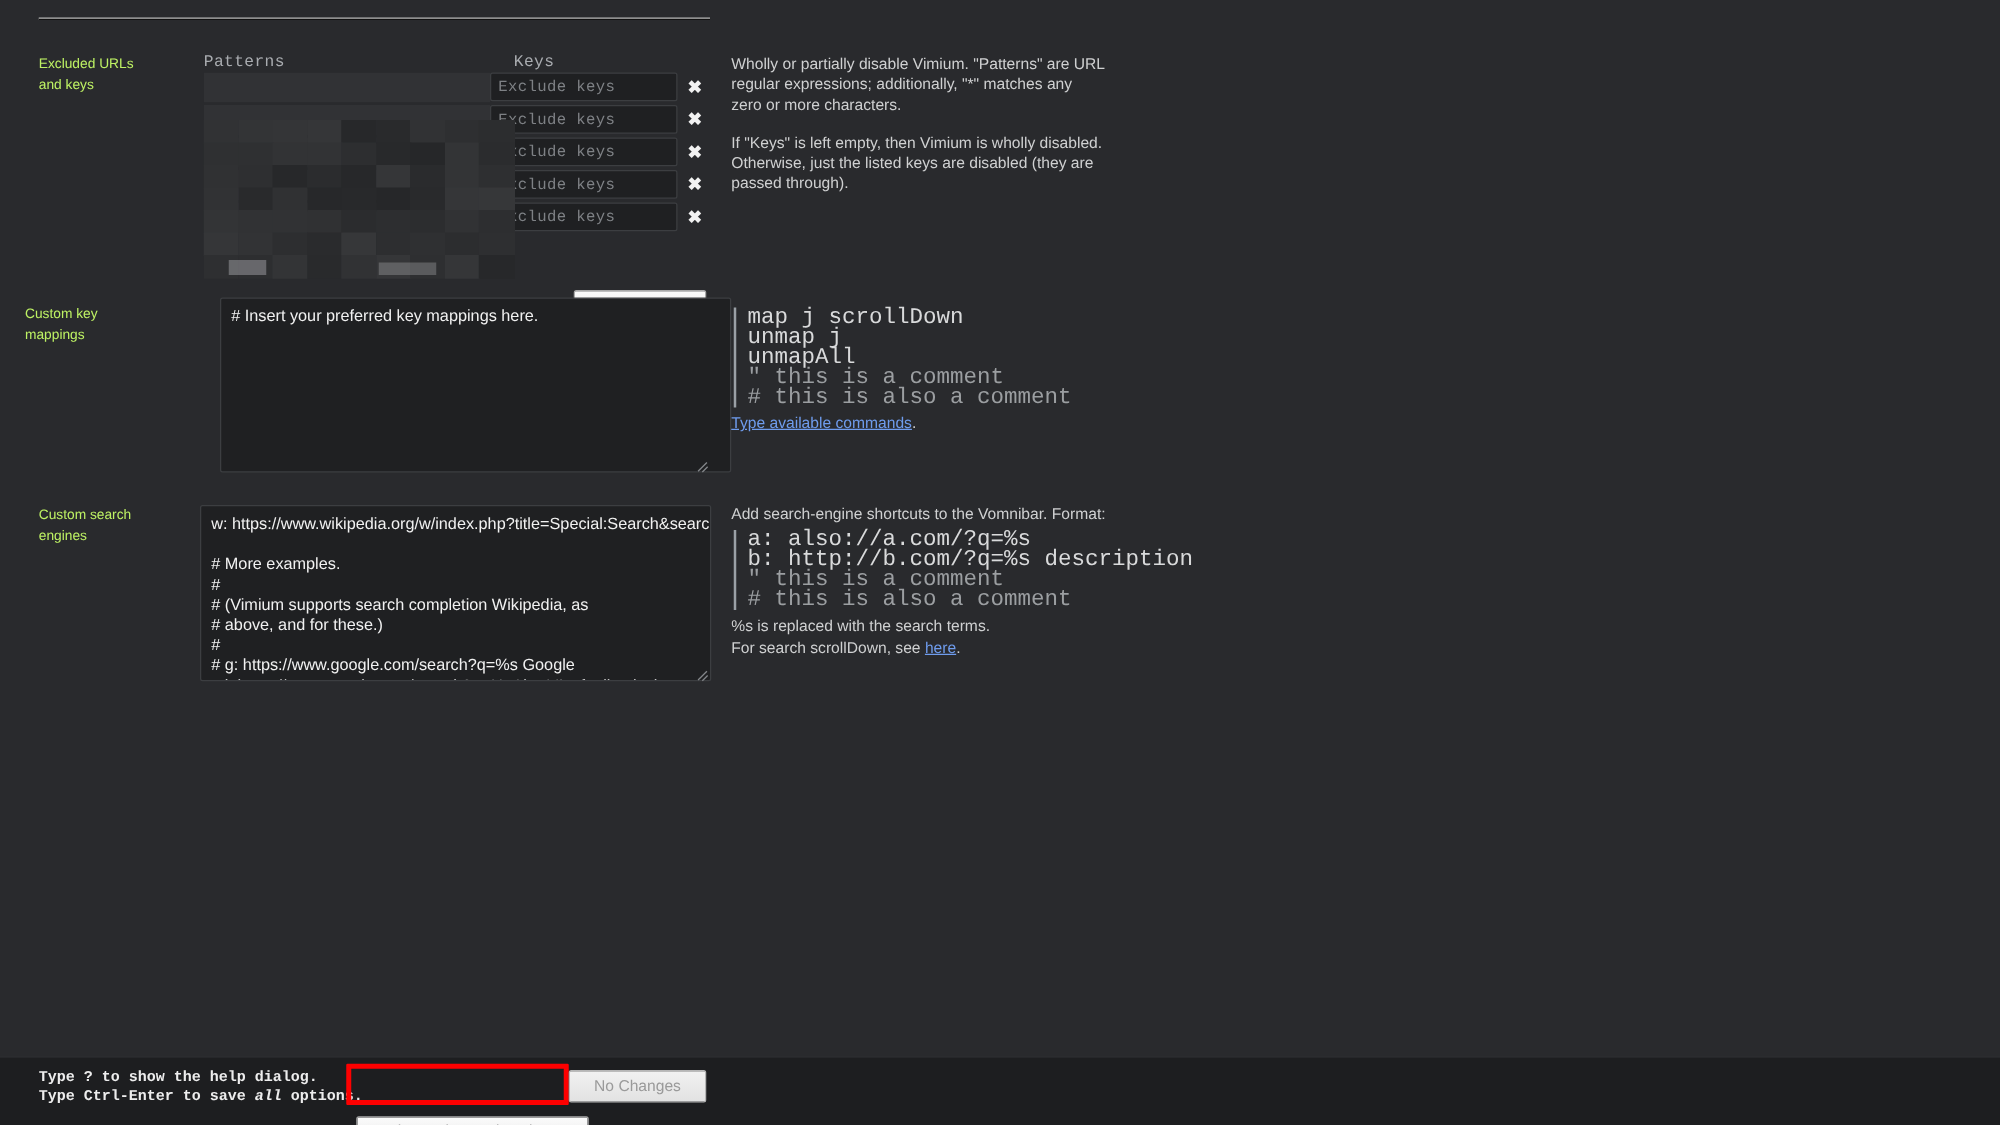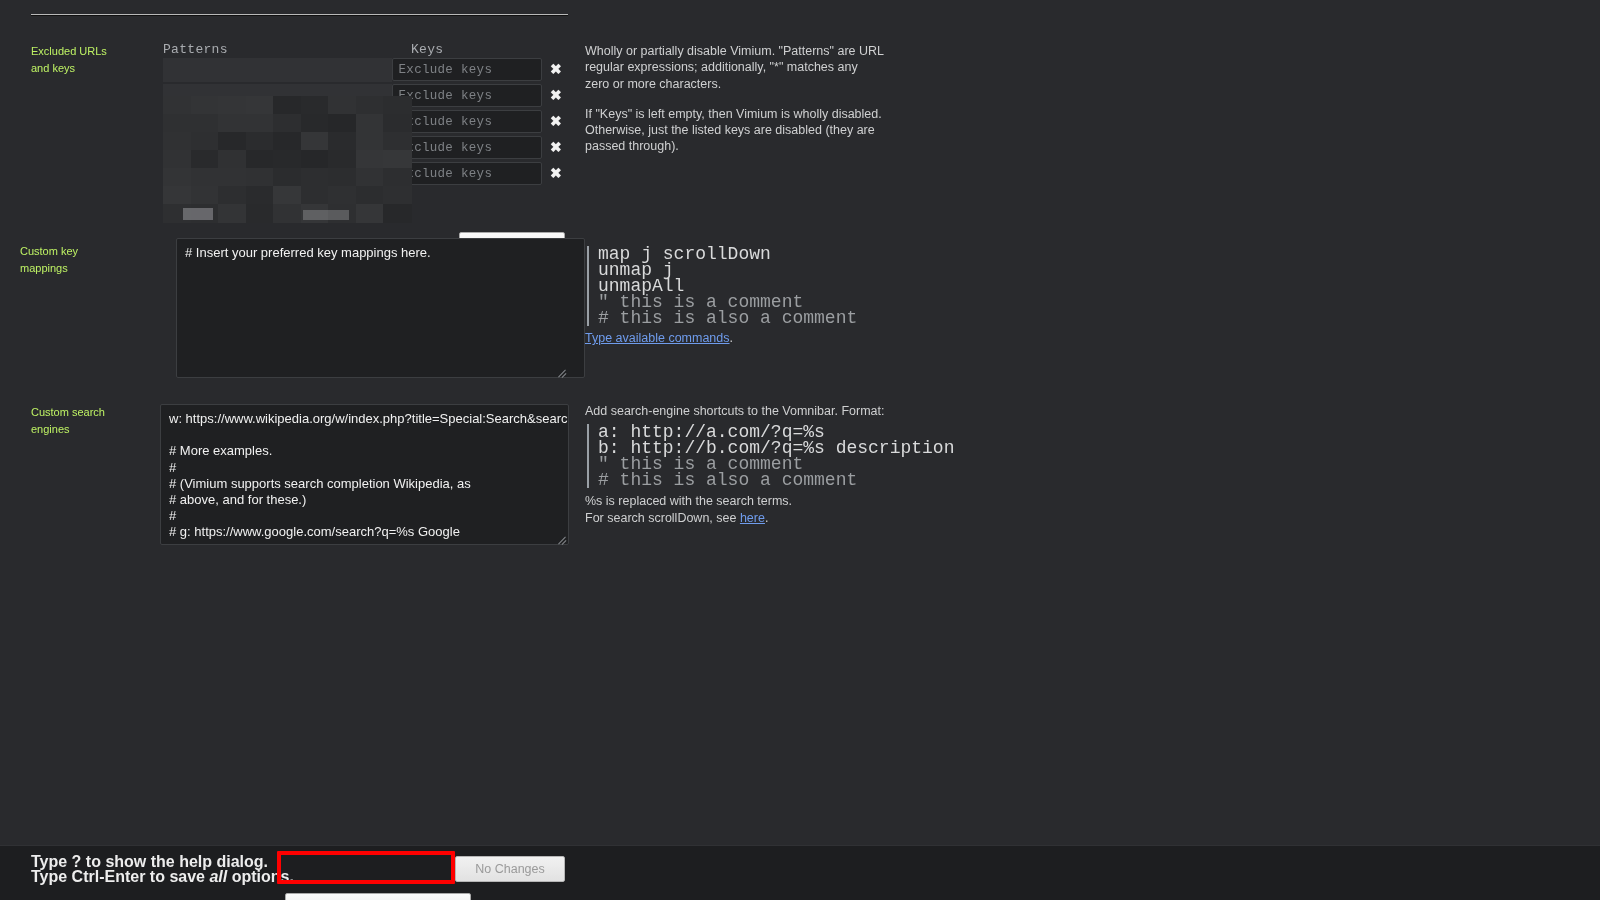--- a/index.html
+++ b/index.html
@@ -214,23 +214,24 @@
     position: absolute;
     left: 0; bottom: 0;
     width: 1600px; height: 55px;
     background: #1d1e20;
     border-top: 1px solid #303134;
   }
   #footer-hint {
     position: absolute;
     left: 31px; top: 9px;
     color: #ededed;
-    font-size: 16px;
+    font-size: 12px;
     line-height: 14.5px;
     font-weight: bold;
+    font-family: Liberation Mono, monospace;
   }
   #footer-hint em { font-style: italic; }
   #footer-hint .reg { font-weight: bold; }
   #advanced-highlight {
     position: absolute;
     left: 277px; top: 851px;
     width: 178px; height: 33px;
     border: 4px solid #fe0000;
     border-radius: 1px;
     pointer-events: none;
@@ -408,21 +409,21 @@
 #
 # (Vimium supports search completion Wikipedia, as
 # above, and for these.)
 #
 # g: https://www.google.com/search?q=%s Google
 # l: https://www.google.com/search?q=%s&amp;btnI I'm feeling lucky...</textarea>
     <div class="resize-grip" style="left:557px; top:129px;"></div>
 
     <div class="opt-desc" style="left:585px; top:-1px;">
       <p style="margin-bottom:5px;">Add search-engine shortcuts to the Vomnibar. Format:</p>
-      <div class="example" id="searchengines-examples"><span>a: http://a.com/?q=%s</span>
+      <div class="example" id="searchengines-examples"><span>a: also://a.com/?q=%s</span>
 <span>b: http://b.com/?q=%s description</span>
 <span class="muted">" this is a comment</span>
 <span class="muted"># this is also a comment</span></div>
       <p style="margin-top:5px; margin-bottom:0;">%s is replaced with the search terms.</p>
       <p style="margin-top:0;"><span>For search scrollDown, see </span><a class="link" href="#">here</a><span>.</span></p>
     </div>
   </div>
 
   <div id="footer">
     <div id="footer-hint">

